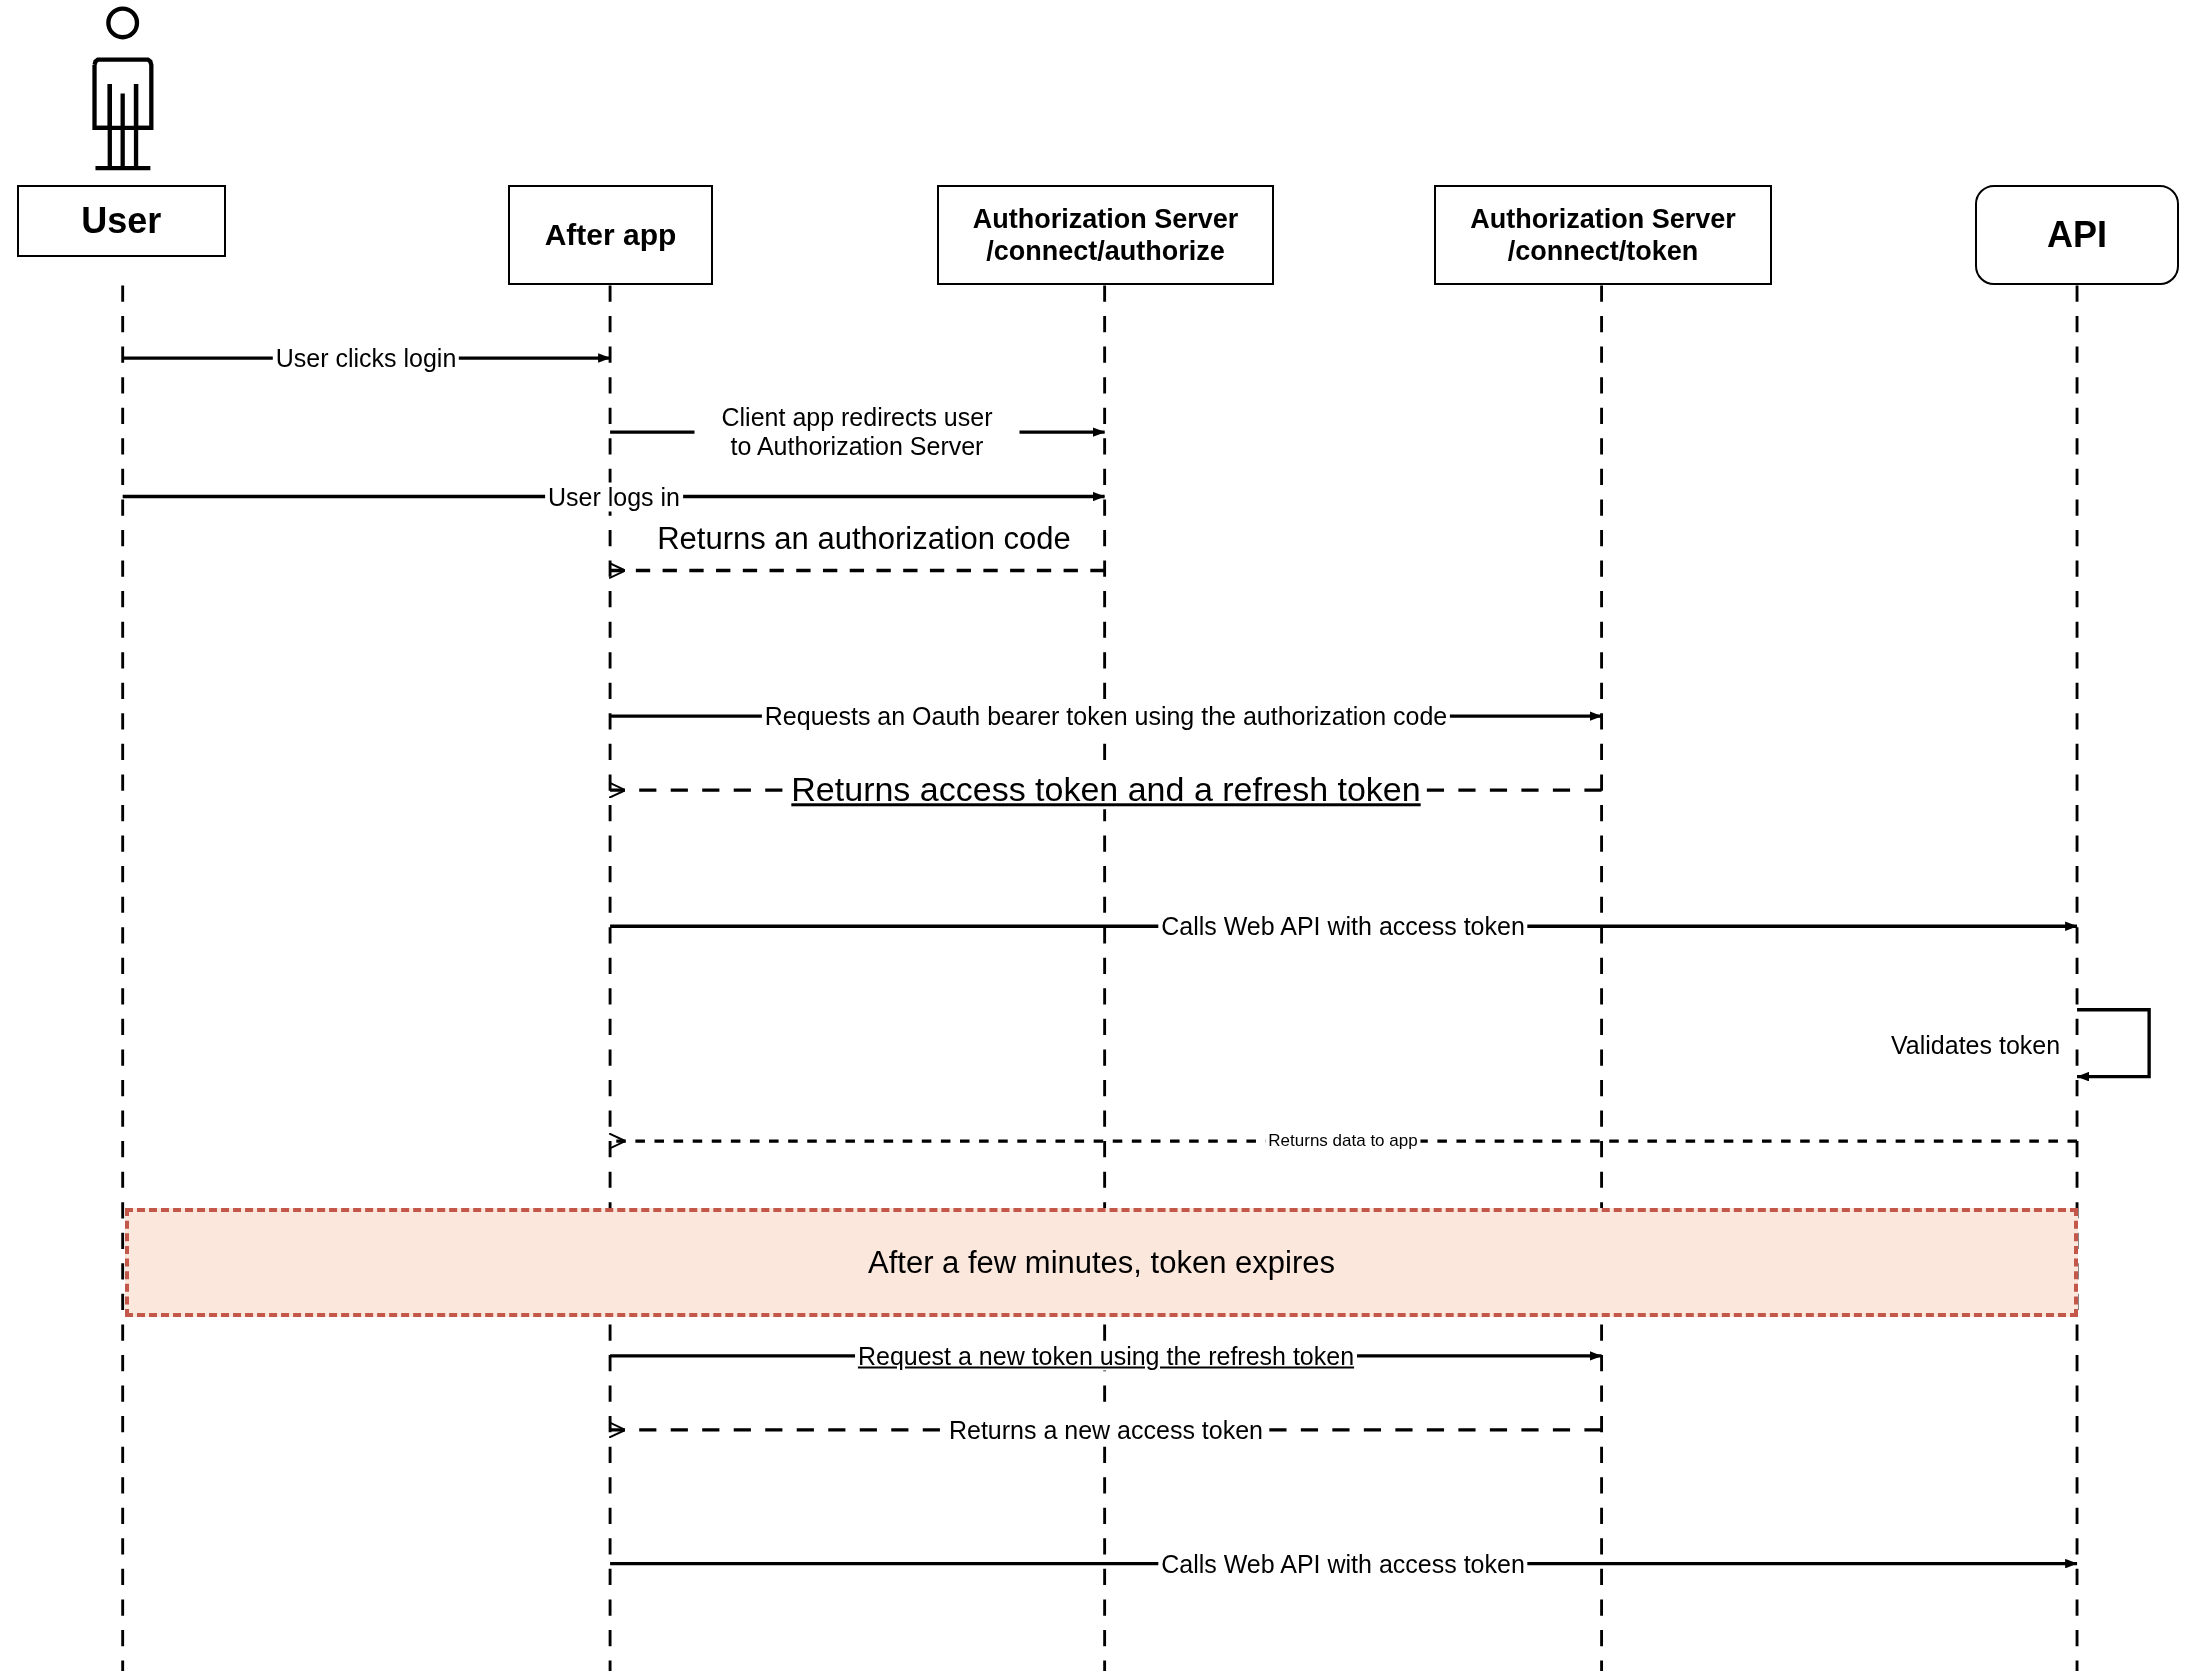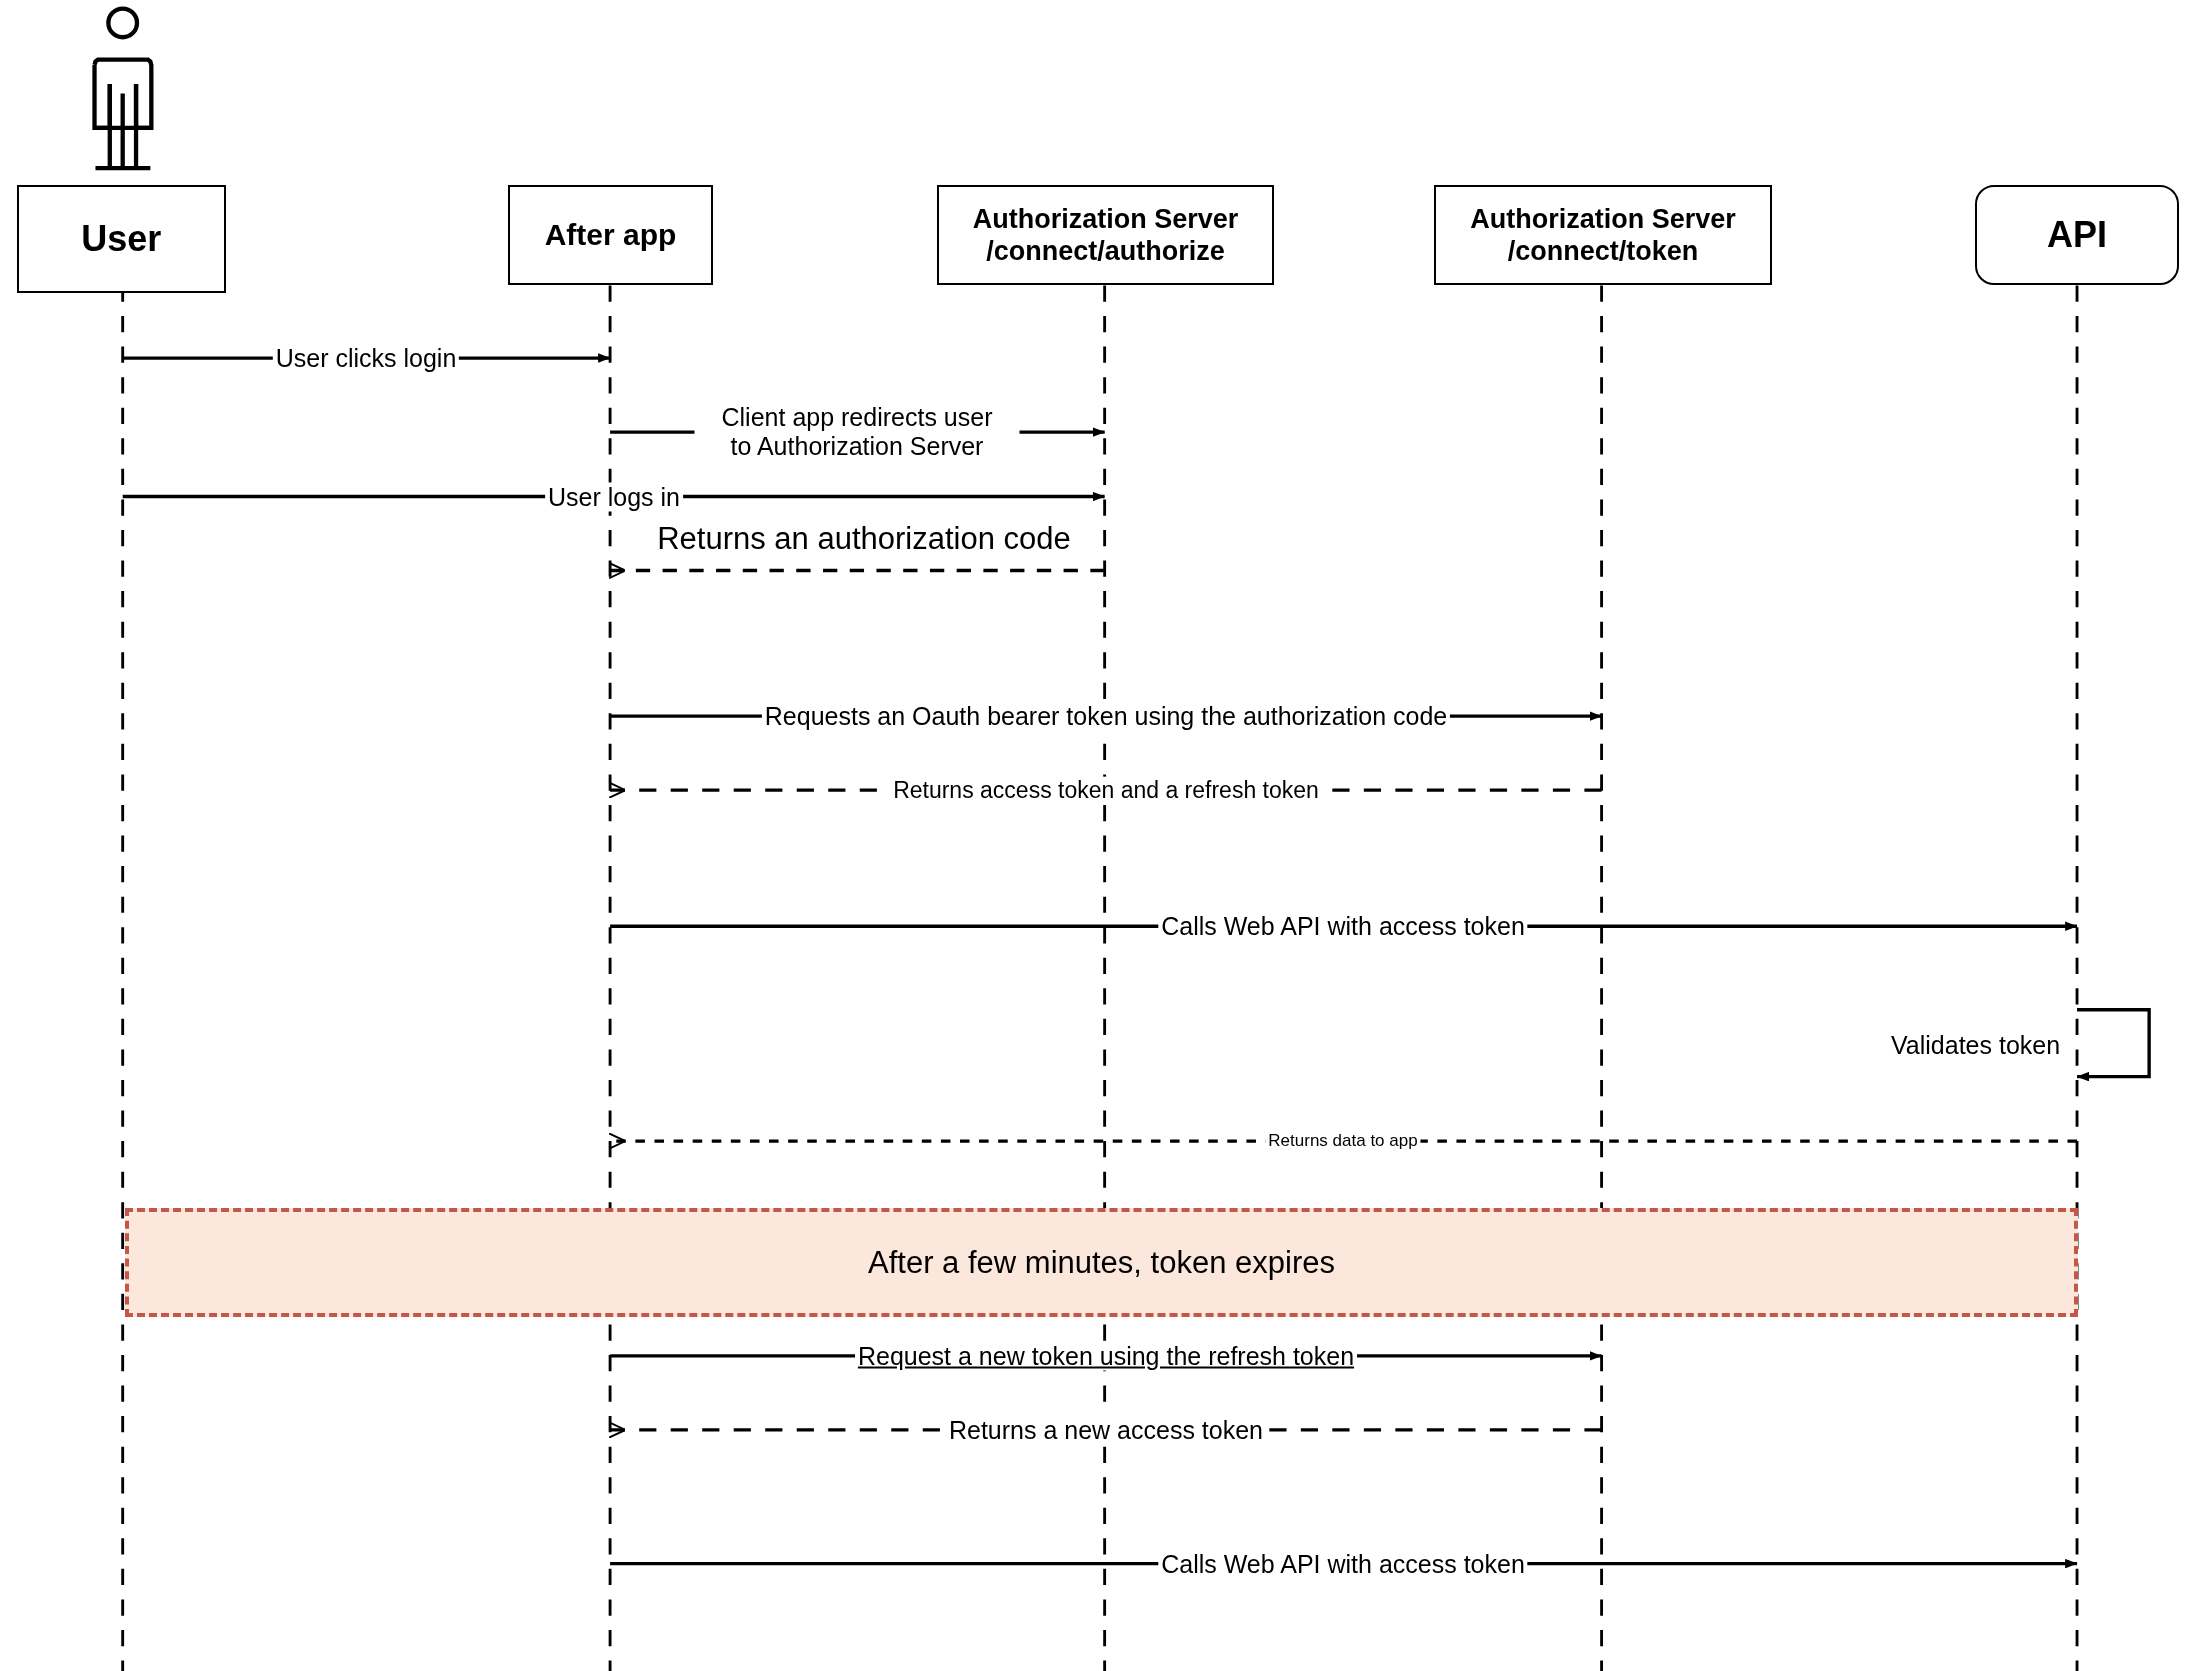--- a/index.html
+++ b/index.html
@@ -107,21 +107,21 @@
 
     <line x1="4351" y1="2390" x2="1278" y2="2390" stroke="#000" stroke-width="7" stroke-dasharray="20 20" marker-end="url(#openArrow)"></line>
 
     <line x1="1278" y1="2840" x2="3355" y2="2840" stroke="#000" stroke-width="7" marker-end="url(#filledArrow)"></line>
 
     <line x1="3355" y1="2995" x2="1278" y2="2995" stroke="#000" stroke-width="7" stroke-dasharray="36 30" marker-end="url(#openArrow)"></line>
 
     <line x1="1278" y1="3275" x2="4351" y2="3275" stroke="#000" stroke-width="7" marker-end="url(#filledArrow)"></line>
   </svg>
 
-  <div class="pbox" style="left:16.7px; top:185px; width:209px; height:108px; font-size:36px;">
+  <div class="pbox" style="left:16.7px; top:185px; width:209px; height:72px; font-size:36px;">
     <span>
         <span class="ptitle">User</span>
       </span>
   </div>
 
   <div class="pbox" style="left:508px; top:185px; width:205px; height:100px; font-size:30px;">
     <span>
         <span class="ptitle">After app</span>
       </span>
   </div>
@@ -152,21 +152,21 @@
     <span>Client app redirects user</span><br>
     <span>to Authorization Server</span>
   </div>
 
   <div class="mlabel" style="left:614px; top:497px; font-size:25px;">User logs in</div>
 
   <div class="mlabel" style="left:864px; top:539px; font-size:31px;">Returns an authorization code</div>
 
   <div class="mlabel" style="left:1106px; top:716px; font-size:25px;">Requests an Oauth bearer token using the authorization code</div>
 
-  <div class="mlabel" style="left:1106px; top:790px; font-size:23px;">Returns access token and a refresh token</div>
+  <div class="mlabel" style="left:1106px; top:790px; font-size:34px;text-decoration:underline;">Returns access token and a refresh token</div>
 
   <div class="mlabel" style="left:1343px; top:926px; font-size:25px;">Calls Web API with access token</div>
 
   <div class="mlabel" style="left:2063px; top:1045px; font-size:25px; transform:translate(-100%,-50%); background:transparent;">Validates token</div>
 
   <div class="mlabel" style="left:1343px; top:1141px; font-size:17px;">Returns data to app</div>
 
   <div class="mlabel" style="left:1106px; top:1356px; font-size:25px;text-decoration:underline;">Request a new token using the refresh token</div>
 
   <div class="mlabel" style="left:1106px; top:1430px; font-size:25px;">Returns a new access token</div>

